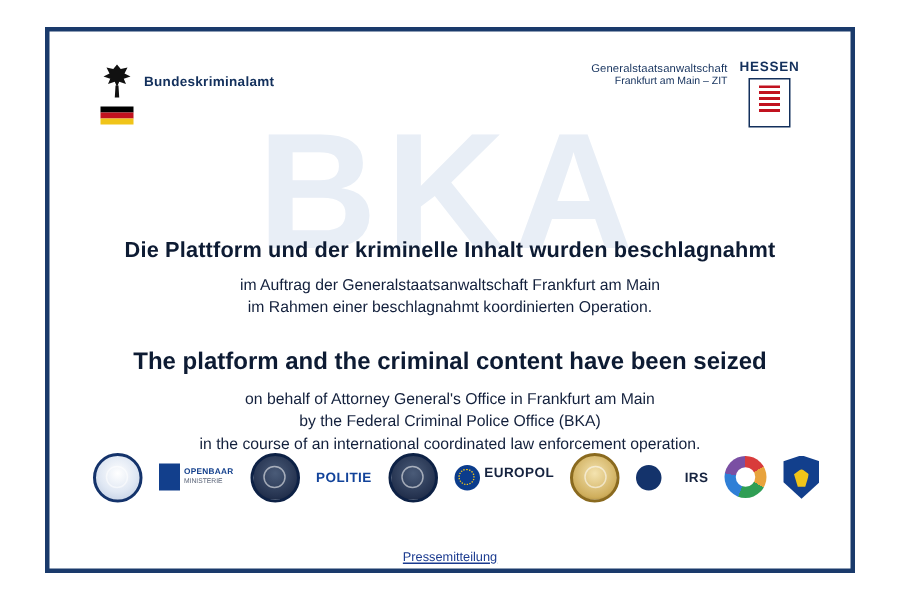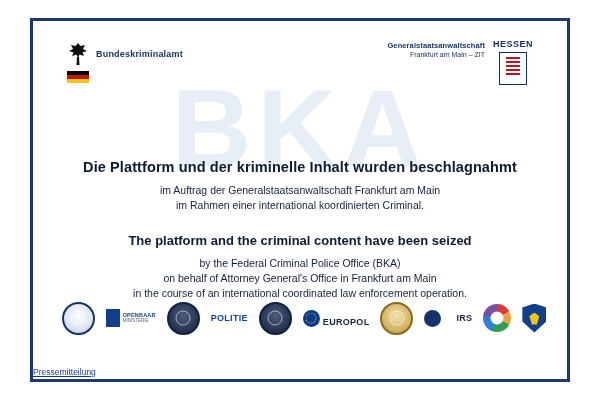--- a/index.html
+++ b/index.html
@@ -97,21 +97,21 @@
     align-items: flex-start;
     gap: 8px;
   }
   .right-auth-text {
     text-align: right;
     padding-top: 2px;
   }
   .auth-line1 {
     font-size: 7.5px;
     color: #13305c;
-    font-weight: bold;
+    font-weight: normal;
     letter-spacing: 0.1px;
   }
   .auth-line2 {
     font-size: 7px;
     color: #13305c;
     margin-top: 1px;
   }
   .hessen-block {
     text-align: center;
   }
@@ -159,21 +159,21 @@
     color: #0d1b33;
     margin: 0 0 9px 0;
     letter-spacing: 0.1px;
   }
   .line-sub {
     font-size: 10.5px;
     color: #13203c;
     margin: 0 0 3px 0;
   }
   .line-h2 {
-    font-size: 13px;
+    font-size: 16px;
     font-weight: bold;
     color: #0d1b33;
     margin: 22px 0 9px 0;
   }
   .logos-row {
     position: absolute;
     left: 4px;
     top: 282px;
     width: 100%;
     display: flex;
@@ -243,21 +243,21 @@
     letter-spacing: 0.2px;
   }
   .om-txt i {
     display: block;
     font-size: 4.5px;
     color: #5a6478;
     font-style: normal;
   }
   .europol-logo {
     display: flex;
-    align-items: flex-end;
+    align-items: flex-start;
     gap: 3px;
   }
   .eu-circle {
     width: 17px;
     height: 17px;
     border-radius: 50%;
     background: #0b3c8c;
     position: relative;
   }
   .eu-circle::after {
@@ -316,20 +316,21 @@
     height: 12px;
     transform: translate(-50%, -50%);
     background: #f0c419;
     clip-path: polygon(50% 0%, 100% 30%, 75% 100%, 25% 100%, 0% 30%);
   }
   .press-link {
     position: absolute;
     left: 0;
     top: 340px;
     width: 100%;
+    text-align: center;
   }
   .press-link a {
     font-size: 8.5px;
     color: #1a3a8f;
     text-decoration: underline;
     cursor: pointer;
   }
 </style>
 </head>
 <body>
@@ -367,25 +368,25 @@
           <div class="hessen-crest">
             <div class="stripes"></div>
           </div>
         </div>
       </div>
     </div>
 
     <div class="body-text">
       <p class="line-h1">Die Plattform und der kriminelle Inhalt wurden beschlagnahmt</p>
       <p class="line-sub">im Auftrag der Generalstaatsanwaltschaft Frankfurt am Main</p>
-      <p class="line-sub">im Rahmen einer international koordinierten Criminal.</p>
+      <p class="line-sub">im Rahmen einer beschlagnahmt koordinierten Operation.</p>
 
       <p class="line-h2">The platform and the criminal content have been seized</p>
+      <p class="line-sub">on behalf of Attorney General's Office in Frankfurt am Main</p>
       <p class="line-sub">by the Federal Criminal Police Office (BKA)</p>
-      <p class="line-sub">on behalf of Attorney General's Office in Frankfurt am Main</p>
       <p class="line-sub">in the course of an international coordinated law enforcement operation.</p>
     </div>
 
     <div class="logos-row">
 
       <div class="agency-logo">
         <div class="seal"></div>
       </div>
 
       <div class="agency-logo">

